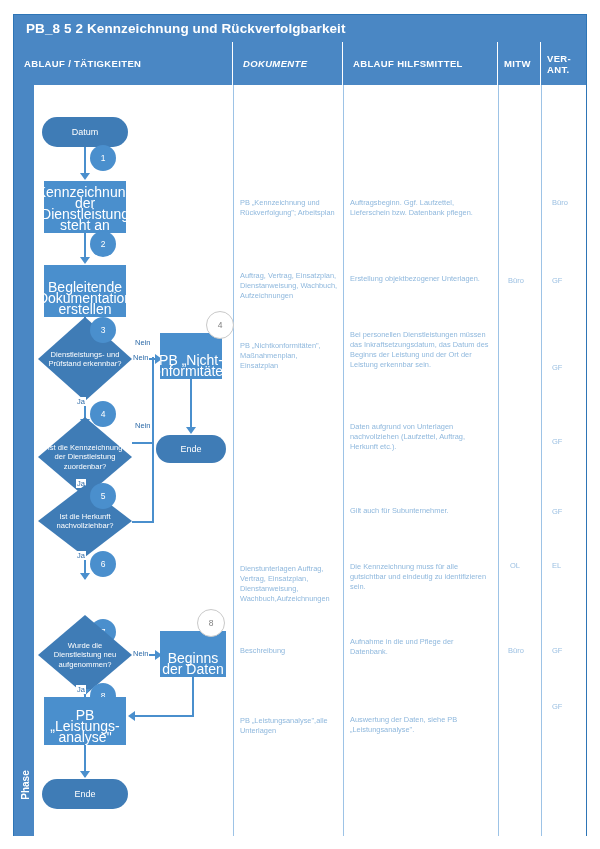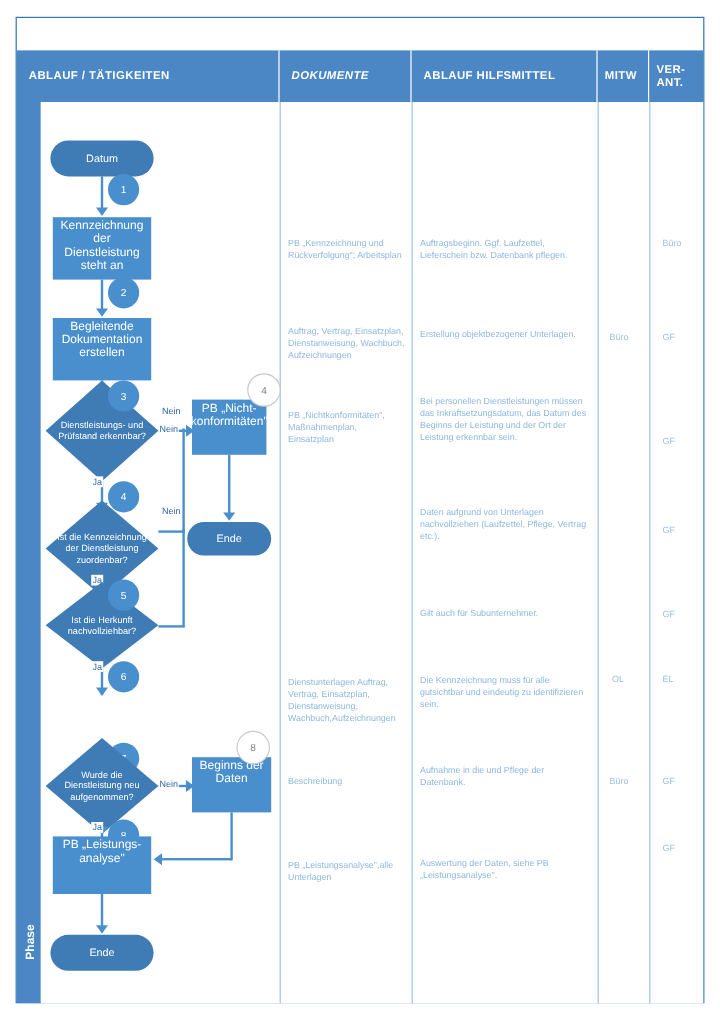--- a/index.html
+++ b/index.html
@@ -65,22 +65,22 @@
   
   .node{position:absolute;box-sizing:border-box;}
 
   .term{
     background:#3f7cb6;color:#ffffff;border-radius:22px;
     display:flex;align-items:center;justify-content:center;
     font-size:9px;text-align:center;
   }
   .proc{
     background:#4a8fcd;color:#ffffff;
-    display:flex;align-items:flex-start;justify-content:center;
-    font-size:10px;text-align:center;line-height:11px;padding:2px;
+    display:flex;align-items:flex-end;justify-content:center;
+    font-size:14px;text-align:center;line-height:11px;padding:2px;
   }
   .diamond-wrap{position:absolute;}
   .diamond{
     position:absolute;left:0;top:0;width:100%;height:100%;
     background:#3f7cb6;
     clip-path:polygon(50% 0%,100% 50%,50% 100%,0% 50%);
   }
   .diamond-text{
     position:absolute;left:0;top:0;width:100%;height:100%;
     display:flex;align-items:center;justify-content:center;
@@ -130,20 +130,23 @@
     position:absolute;color:#9cc0e2;font-size:7.5px;
   }
 </style>
 </head>
 <body>
 
 <div id="page">
 
   <div class="frame"></div>
 
+  <div class="title-bar">
+    <span>PB_8 5 2 Kennzeichnung und Rückverfolgbarkeit</span>
+  </div>
 
   <div class="header-row">
     <div class="hc c1">
       <span>ABLAUF / TÄTIGKEITEN</span>
     </div>
     <div class="hc c2">
       <span>DOKUMENTE</span>
     </div>
     <div class="hc c3">
       <span>ABLAUF HILFSMITTEL</span>
@@ -310,21 +313,21 @@
     <div class="cell-text" style="left:206px;top:113px;width:96px;">PB „Kennzeichnung und Rückverfolgung"; Arbeitsplan</div>
     <div class="cell-text" style="left:206px;top:186px;width:98px;">Auftrag, Vertrag, Einsatzplan, Dienstanweisung, Wachbuch, Aufzeichnungen</div>
     <div class="cell-text" style="left:206px;top:256px;width:92px;">PB „Nichtkonformitäten", Maßnahmenplan, Einsatzplan</div>
     <div class="cell-text" style="left:206px;top:479px;width:100px;">Dienstunterlagen Auftrag, Vertrag, Einsatzplan, Dienstanweisung, Wachbuch,Aufzeichnungen</div>
     <div class="cell-text" style="left:206px;top:561px;width:96px;">Beschreibung</div>
     <div class="cell-text" style="left:206px;top:631px;width:98px;">PB „Leistungsanalyse",alle Unterlagen</div>
 
     <div class="cell-text" style="left:316px;top:113px;width:142px;">Auftragsbeginn. Ggf. Laufzettel, Lieferschein bzw. Datenbank pflegen.</div>
     <div class="cell-text" style="left:316px;top:189px;width:142px;">Erstellung objektbezogener Unterlagen.</div>
     <div class="cell-text" style="left:316px;top:245px;width:144px;">Bei personellen Dienstleistungen müssen das Inkraftsetzungsdatum, das Datum des Beginns der Leistung und der Ort der Leistung erkennbar sein.</div>
-    <div class="cell-text" style="left:316px;top:337px;width:142px;">Daten aufgrund von Unterlagen nachvollziehen (Laufzettel, Pflege, Vertrag etc.).</div>
+    <div class="cell-text" style="left:316px;top:337px;width:142px;">Daten aufgrund von Unterlagen nachvollziehen (Laufzettel, Auftrag, Herkunft etc.).</div>
     <div class="cell-text" style="left:316px;top:421px;width:142px;">Gilt auch für Subunternehmer.</div>
     <div class="cell-text" style="left:316px;top:552px;width:140px;">Aufnahme in die und Pflege der Datenbank.</div>
     <div class="cell-text" style="left:316px;top:477px;width:140px;">Die Kennzeichnung muss für alle gutsichtbar und eindeutig zu identifizieren sein.</div>
     <div class="cell-text" style="left:316px;top:630px;width:140px;">Auswertung der Daten, siehe PB „Leistungsanalyse".</div>
 
     <div class="cell-mini" style="left:474px;top:191px;">Büro</div>
     <div class="cell-mini" style="left:476px;top:476px;">OL</div>
     <div class="cell-mini" style="left:474px;top:561px;">Büro</div>
 
     <div class="cell-mini" style="left:518px;top:113px;">Büro</div>

